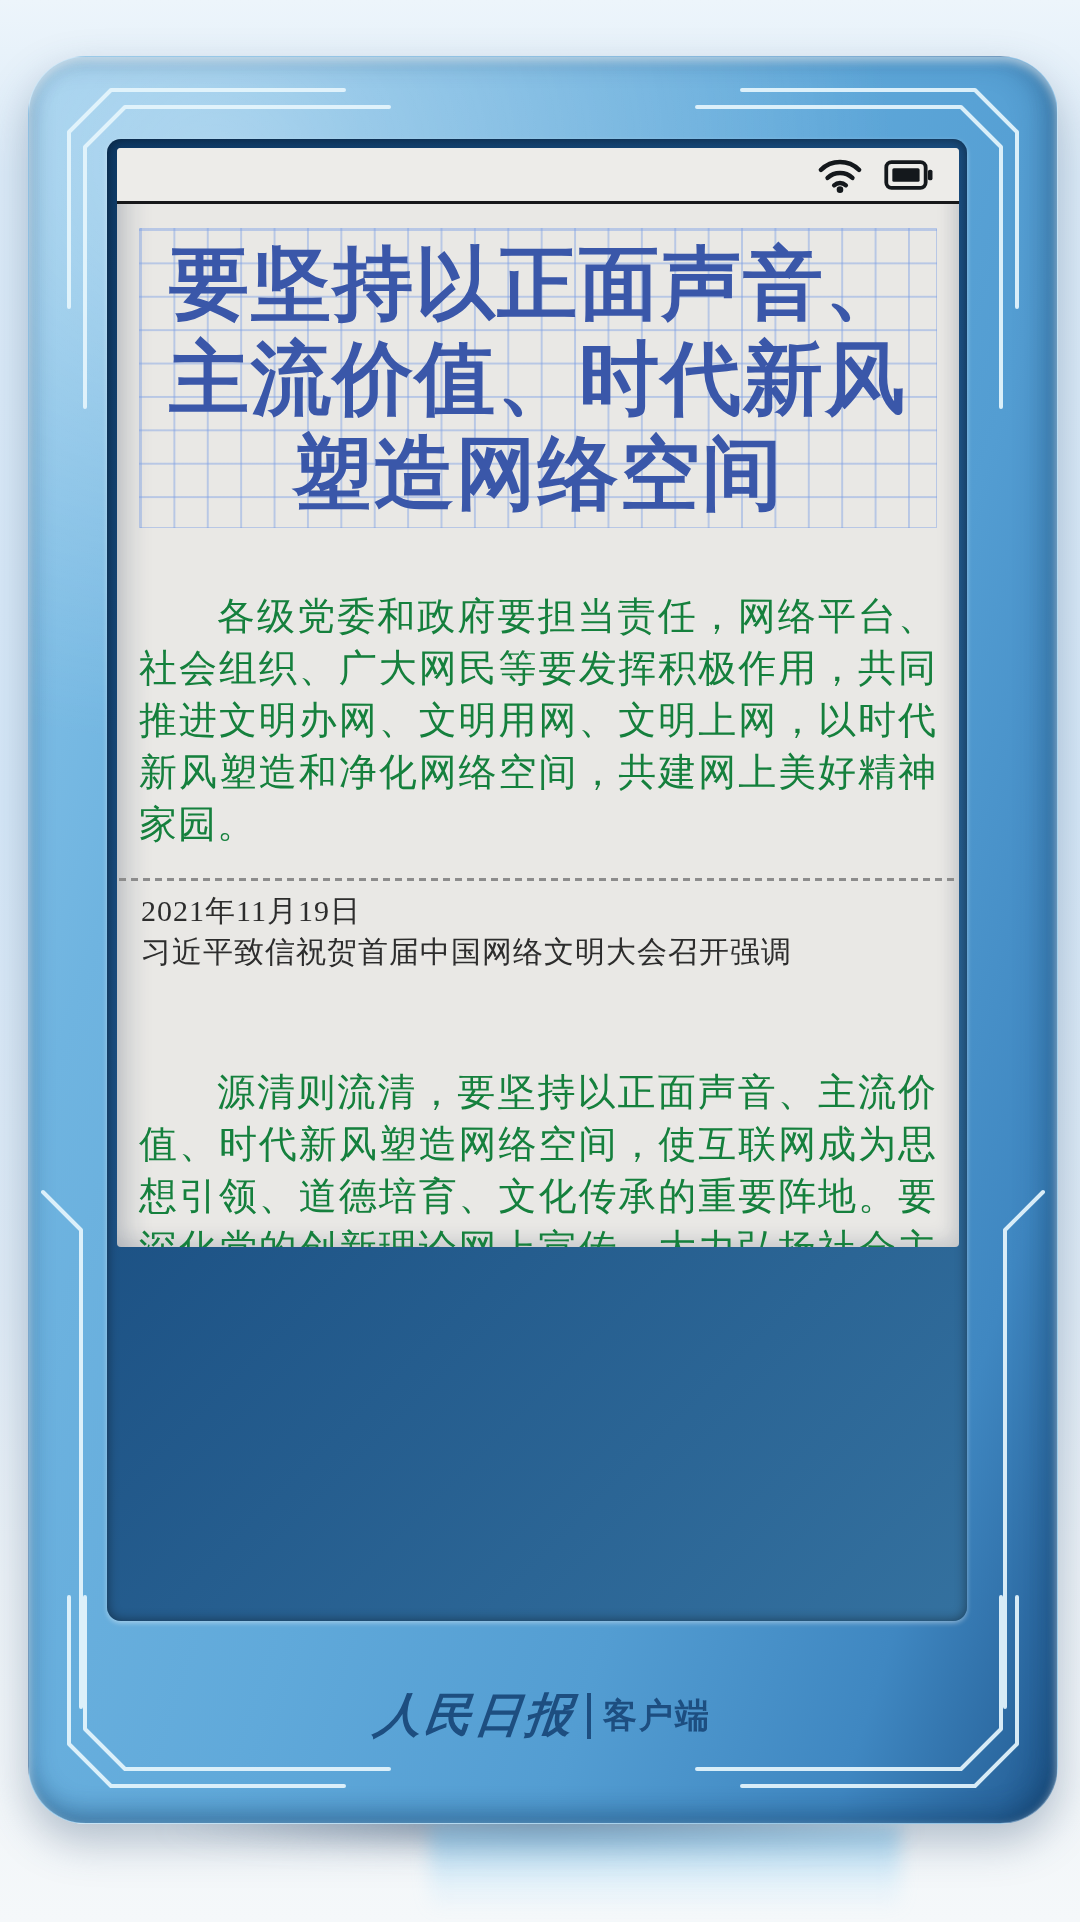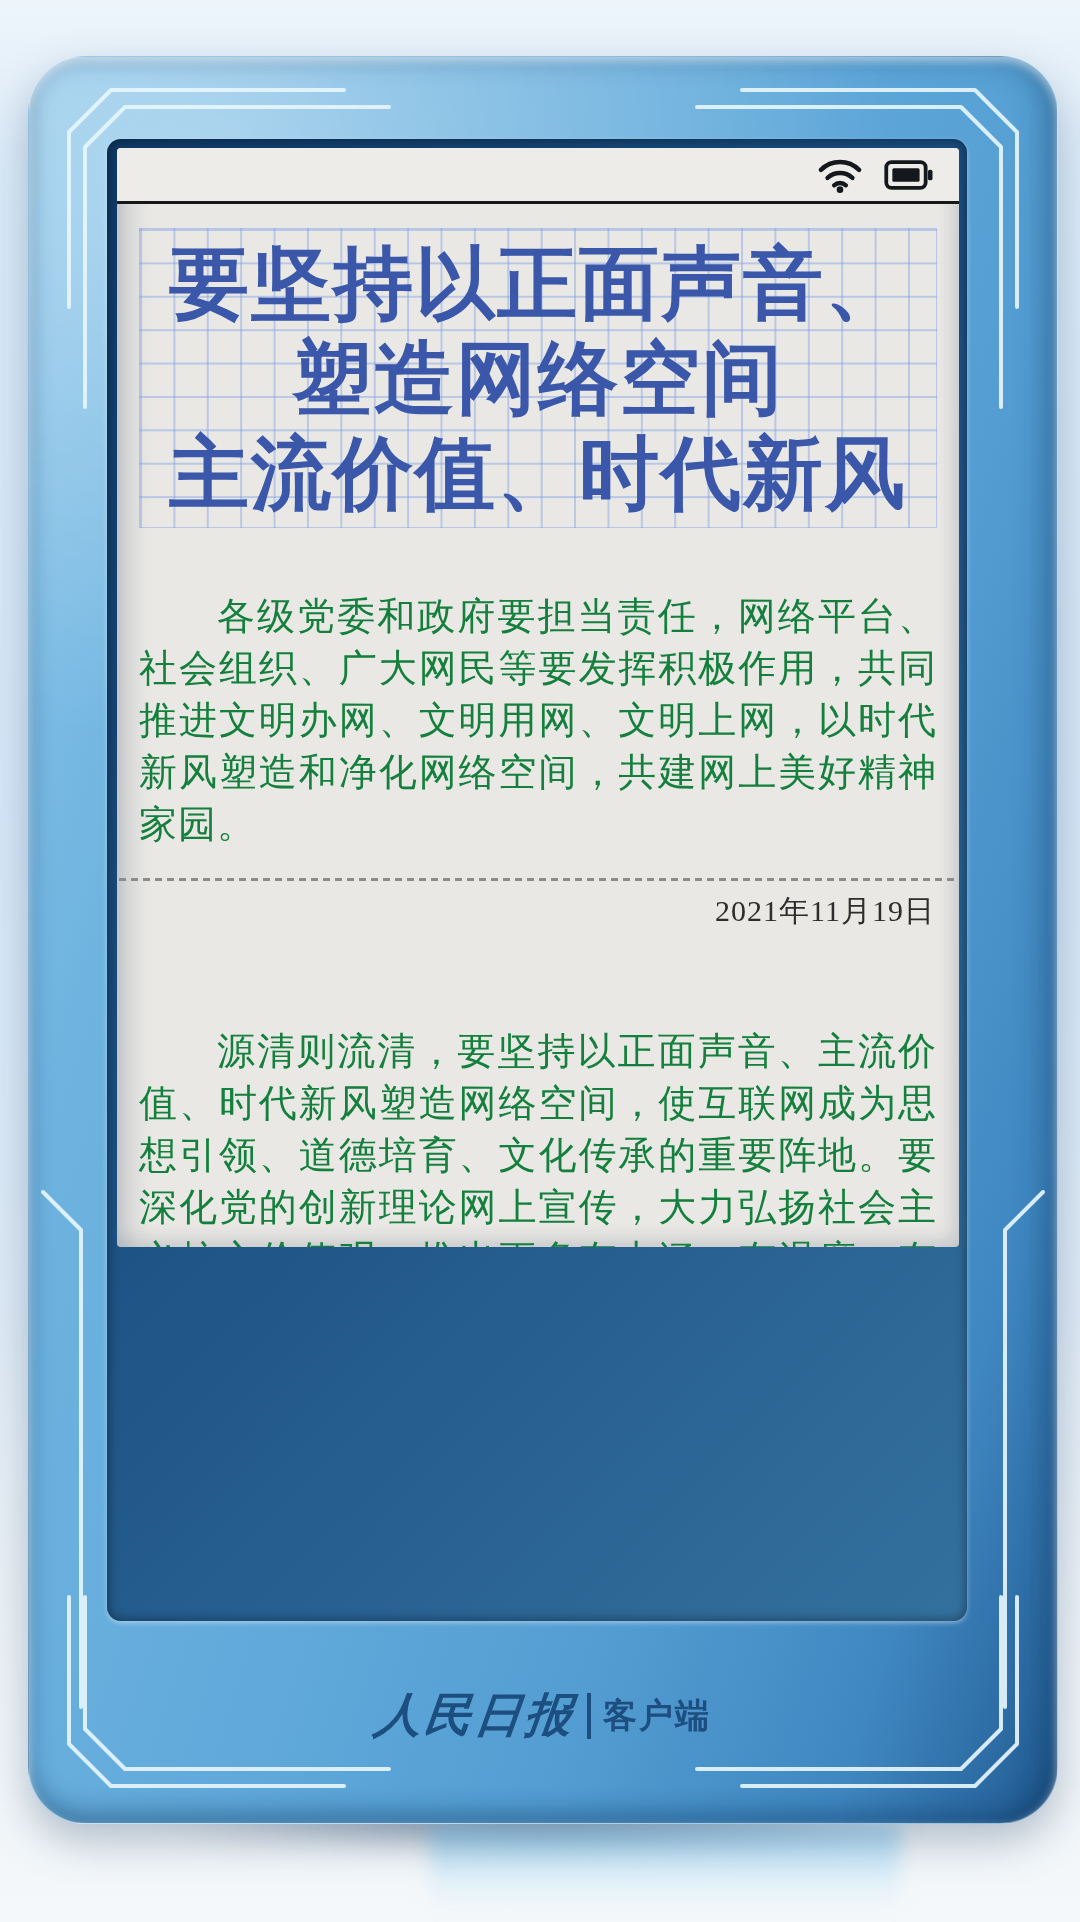--- a/index.html
+++ b/index.html
@@ -65,21 +65,21 @@
   .headline span{display:block;}
   .quote-body{
     margin:62px 22px 0;font-size:38px;line-height:52px;letter-spacing:1px;
     text-indent:78px;text-align:justify;color:#15803d;
     font-family:"Liberation Serif","DejaVu Serif",serif;
   }
   .quote-body.second{margin-top:94px;}
   .dotted-sep{height:3px;margin:28px 2px 0;
     background-image:repeating-linear-gradient(90deg,#8c8c8c 0 7px,transparent 7px 12px);}
   .meta{
-    text-align:right;padding:9px 24px 0;font-size:30px;line-height:41px;color:#2d2d2d;
+    text-align:left;padding:9px 24px 0;font-size:30px;line-height:41px;color:#2d2d2d;
     font-family:"Liberation Serif","DejaVu Serif",serif;letter-spacing:1px;
   }
   
   .brand{
     position:absolute;left:0;right:0;bottom:76px;display:flex;align-items:center;justify-content:center;
     gap:12px;color:#1d4e80;
   }
   .brand-script{
     font-family:"DejaVu Serif","Liberation Serif",serif;font-style:italic;font-weight:bold;
     font-size:47px;letter-spacing:3px;transform:skewX(-6deg);
@@ -130,30 +130,31 @@
           <rect x="11" y="12" width="36" height="18" rx="2" fill="#14181c"></rect>
           <rect x="58" y="14" width="6" height="14" rx="2.5" fill="#14181c"></rect>
         </svg>
       </div>
 
       <div class="paper">
 
         <div class="grid-panel">
           <h1 class="headline">
             <span>要坚持以正面声音、</span>
+            <span>主流价值、时代新风</span>
             <span>塑造网络空间</span>
-            <span>主流价值、时代新风</span>
           </h1>
         </div>
 
         <section>
           <p class="quote-body">各级党委和政府要担当责任，网络平台、社会组织、广大网民等要发挥积极作用，共同推进文明办网、文明用网、文明上网，以时代新风塑造和净化网络空间，共建网上美好精神家园。</p>
           <div class="dotted-sep"></div>
           <div class="meta">
             <div>2021年11月19日</div>
+            <div>习近平致信祝贺首届中国网络文明大会召开强调</div>
           </div>
         </section>
 
         <section>
           <p class="quote-body second">源清则流清，要坚持以正面声音、主流价值、时代新风塑造网络空间，使互联网成为思想引领、道德培育、文化传承的重要阵地。要深化党的创新理论网上宣传，大力弘扬社会主义核心价值观，推出更多有内涵、有温度、有影响的网络作品。主流媒体要发挥网络优质内容供给的示范引领作用。</p>
           <div class="dotted-sep"></div>
           <div class="meta">
           </div>
         </section>
 

